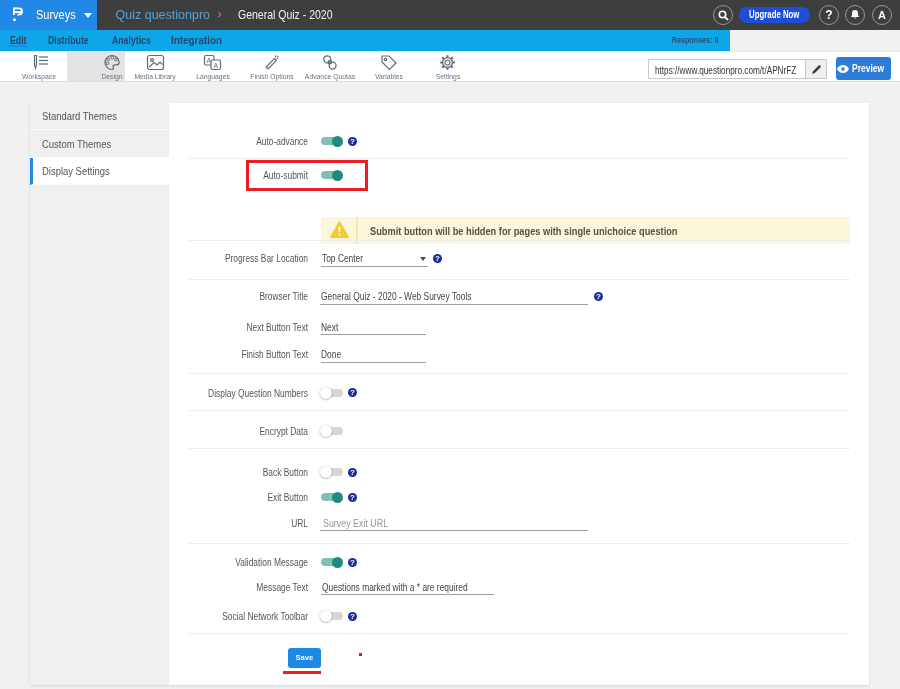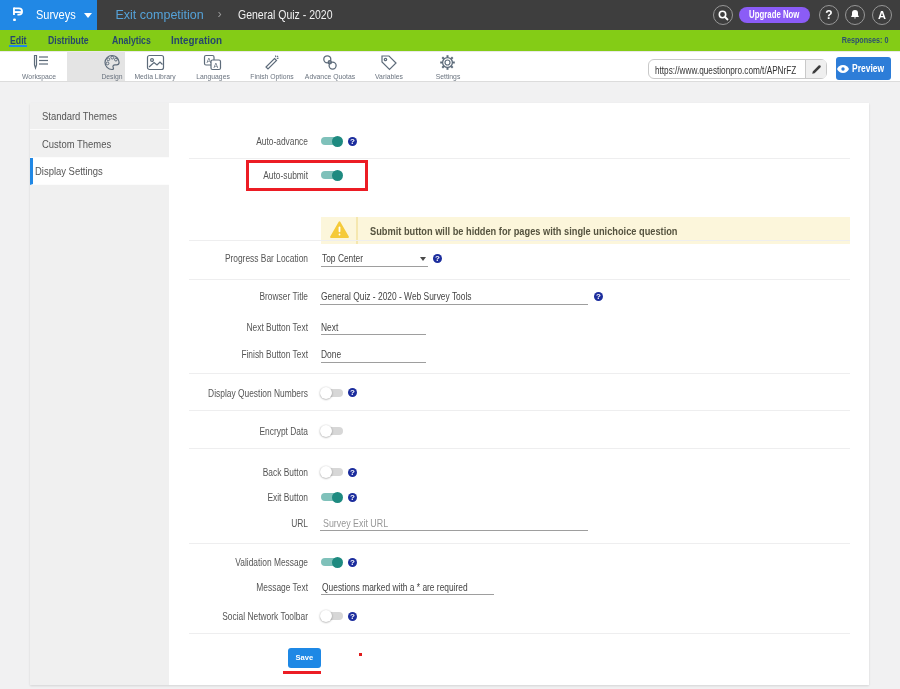--- a/index.html
+++ b/index.html
@@ -9,47 +9,47 @@
 
 #topbar { position:absolute; left:0; top:0; width:900px; height:30px; background:#3e3e3e; }
 #logo { position:absolute; left:0; top:0; width:97px; height:30px; background:#2188e5; }
 #ptxt { position:absolute; left:13px; top:7px; }
 #surv { position:absolute; left:35.5px; top:7.5px; color:#fff; font-size:12.5px; transform:scaleX(0.88); transform-origin:0 50%; white-space:nowrap; }
 #survarr { position:absolute; left:84px; top:13px; width:0; height:0; border-left:4.5px solid transparent; border-right:4.5px solid transparent; border-top:5px solid #fff; }
 #bc1 { position:absolute; left:115.5px; top:7.5px; color:#55a2d8; font-size:12.5px; white-space:nowrap; }
 #bcsep { position:absolute; left:217.5px; top:7px; color:#9a9a9a; font-size:12.5px; }
 #bc2 { position:absolute; left:238px; top:7.5px; color:#f2f2f2; font-size:12.5px; transform:scaleX(0.84); transform-origin:0 50%; white-space:nowrap; }
 .tcirc { position:absolute; top:5px; width:20px; height:20px; border:1px solid #979797; border-radius:50%; color:#fff; text-align:center; }
-#upg { position:absolute; left:739px; top:7px; width:71px; height:16px; background:#8b5cf6; border-radius:8px; color:#fff; font-size:10px; font-weight:bold; text-align:center; line-height:16px; }
+#upg { position:absolute; left:739px; top:7px; width:71px; height:16px; background:#1d4ed8; border-radius:8px; color:#fff; font-size:10px; font-weight:bold; text-align:center; line-height:16px; }
 #upg span { display:inline-block; transform:scaleX(0.78); transform-origin:50% 50%; white-space:nowrap; }
 
 
-#tabbar { position:absolute; left:0; top:30px; width:900px; height:21px; background:#84cc16; }
+#tabbar { position:absolute; left:0; top:30px; width:730px; height:21px; background:#0ea5e9; }
 .tab { position:absolute; top:3.5px; color:#26476b; font-size:10.5px; font-weight:bold; transform:scaleX(0.83); transform-origin:0 50%; white-space:nowrap; }
 #tabu { position:absolute; left:8.5px; top:14.5px; width:18.5px; height:2px; background:#2188e5; }
 #resp { position:absolute; right:11px; top:4.5px; color:#2d4e71; font-size:9px; font-weight:bold; transform:scaleX(0.8); transform-origin:100% 50%; }
 
 
 #toolbar { position:absolute; left:0; top:51px; width:900px; height:31px; background:#fff; border-top:1px solid #e9e9e9; border-bottom:1px solid #dcdcdc; }
 #designbg { position:absolute; left:67px; top:0px; width:58px; height:29px; background:#e4e4e4; }
 .titem { position:absolute; top:2px; width:80px; text-align:center; }
 .titem svg { display:block; margin:0 auto; }
 .tlabel { font-size:8px; color:#6a737f; transform:scaleX(0.85); margin-top:1px; white-space:nowrap; }
-#urlbox { position:absolute; left:648px; top:7px; width:179px; height:20px; background:#fff; border:1px solid #c9c9c9; border-radius:6px; }
+#urlbox { position:absolute; left:648px; top:7px; width:179px; height:20px; background:#fff; border:1px solid #c9c9c9; border-radius:1px; }
 #urltxt { position:absolute; left:6px; top:4.5px; font-size:10px; color:#333; transform:scaleX(0.82); transform-origin:0 50%; white-space:nowrap; }
 #pencil { position:absolute; right:0; top:0; width:21px; height:18px; background:#efefef; border-left:1px solid #c9c9c9; border-radius:0 3px 3px 0; text-align:center; }
 #preview { position:absolute; left:836px; top:5px; width:55px; height:23px; background:#2d7dd8; border-radius:3px; color:#fff; font-size:10px; font-weight:bold; text-align:center; line-height:23px; white-space:nowrap; }
 #preview span { display:inline-block; transform:scaleX(0.85); transform-origin:0 50%; }
 
 
 #card { position:absolute; left:30px; top:103px; width:839px; height:582px; background:#fff; box-shadow:0 1px 2px rgba(0,0,0,0.12); }
 #sidebar { position:absolute; left:0; top:0; width:139px; height:582px; background:#f0f0f0; }
 .sitem { position:absolute; left:0; width:139px; height:27px; font-size:10.5px; color:#555; line-height:27px; padding-left:12px; border-bottom:1px solid #fcfcfc; }
 .sitem span { display:inline-block; transform:scaleX(0.9); transform-origin:0 50%; white-space:nowrap; }
-#sactive { background:#fff; border-left:3px solid #2188e5; padding-left:2px; }
+#sactive { background:#fff; border-left:3px solid #2188e5; padding-left:9px; }
 
 
 .divider { position:absolute; left:189px; width:661px; height:1px; background:#eeeeef; }
 .lbl { position:absolute; left:100px; width:208px; text-align:right; font-size:10px; color:#555; white-space:nowrap; transform:scaleX(0.84); transform-origin:100% 50%; }
 .val { position:absolute; font-size:10px; color:#444; white-space:nowrap; transform:scaleX(0.84); transform-origin:0 50%; }
 .uline { position:absolute; height:1px; background:#9e9e9e; }
 .ph { position:absolute; font-size:10.5px; color:#979797; transform:scaleX(0.845); transform-origin:0 50%; white-space:nowrap; }
 
 
 .tg { position:absolute; left:320px; width:23px; height:12px; }
@@ -87,21 +87,21 @@
   <svg id="ptxt" width="12" height="15" viewBox="0 0 12 15">
       <g fill="none" stroke="#fff" stroke-width="1.85">
         <path d="M0.95,1.4 H5.9 A3.15,3.1 0 0 1 5.9,7.6 H4.4"></path>
         <line x1="0.95" y1="5.05" x2="8.5" y2="5.05"></line>
         <line x1="0.95" y1="0.5" x2="0.95" y2="7.9"></line>
       </g>
       <rect x="0.1" y="11.4" width="2.8" height="2.7" rx="1.2" fill="#fff"></rect>
     </svg>
   <div id="surv">Surveys</div>
   <div id="survarr"></div>
-  <div id="bc1">Exit competition</div>
+  <div id="bc1">Quiz questionpro</div>
   <div id="bcsep">›</div>
   <div id="bc2">General Quiz - 2020</div>
   <div class="tcirc" style="left:713px;">
     <svg width="11" height="11" viewBox="0 0 11 11" style="margin-top:4px;">
         <circle cx="4.5" cy="4.5" r="3.2" fill="none" stroke="#fff" stroke-width="1.6"></circle>
         <line x1="7" y1="7" x2="10" y2="10" stroke="#fff" stroke-width="1.8"></line>
       </svg>
   </div>
   <div id="upg"><span>Upgrade Now</span></div>
   <div class="tcirc" style="left:819px; font-size:12px; font-weight:bold; line-height:19px;">?</div>

